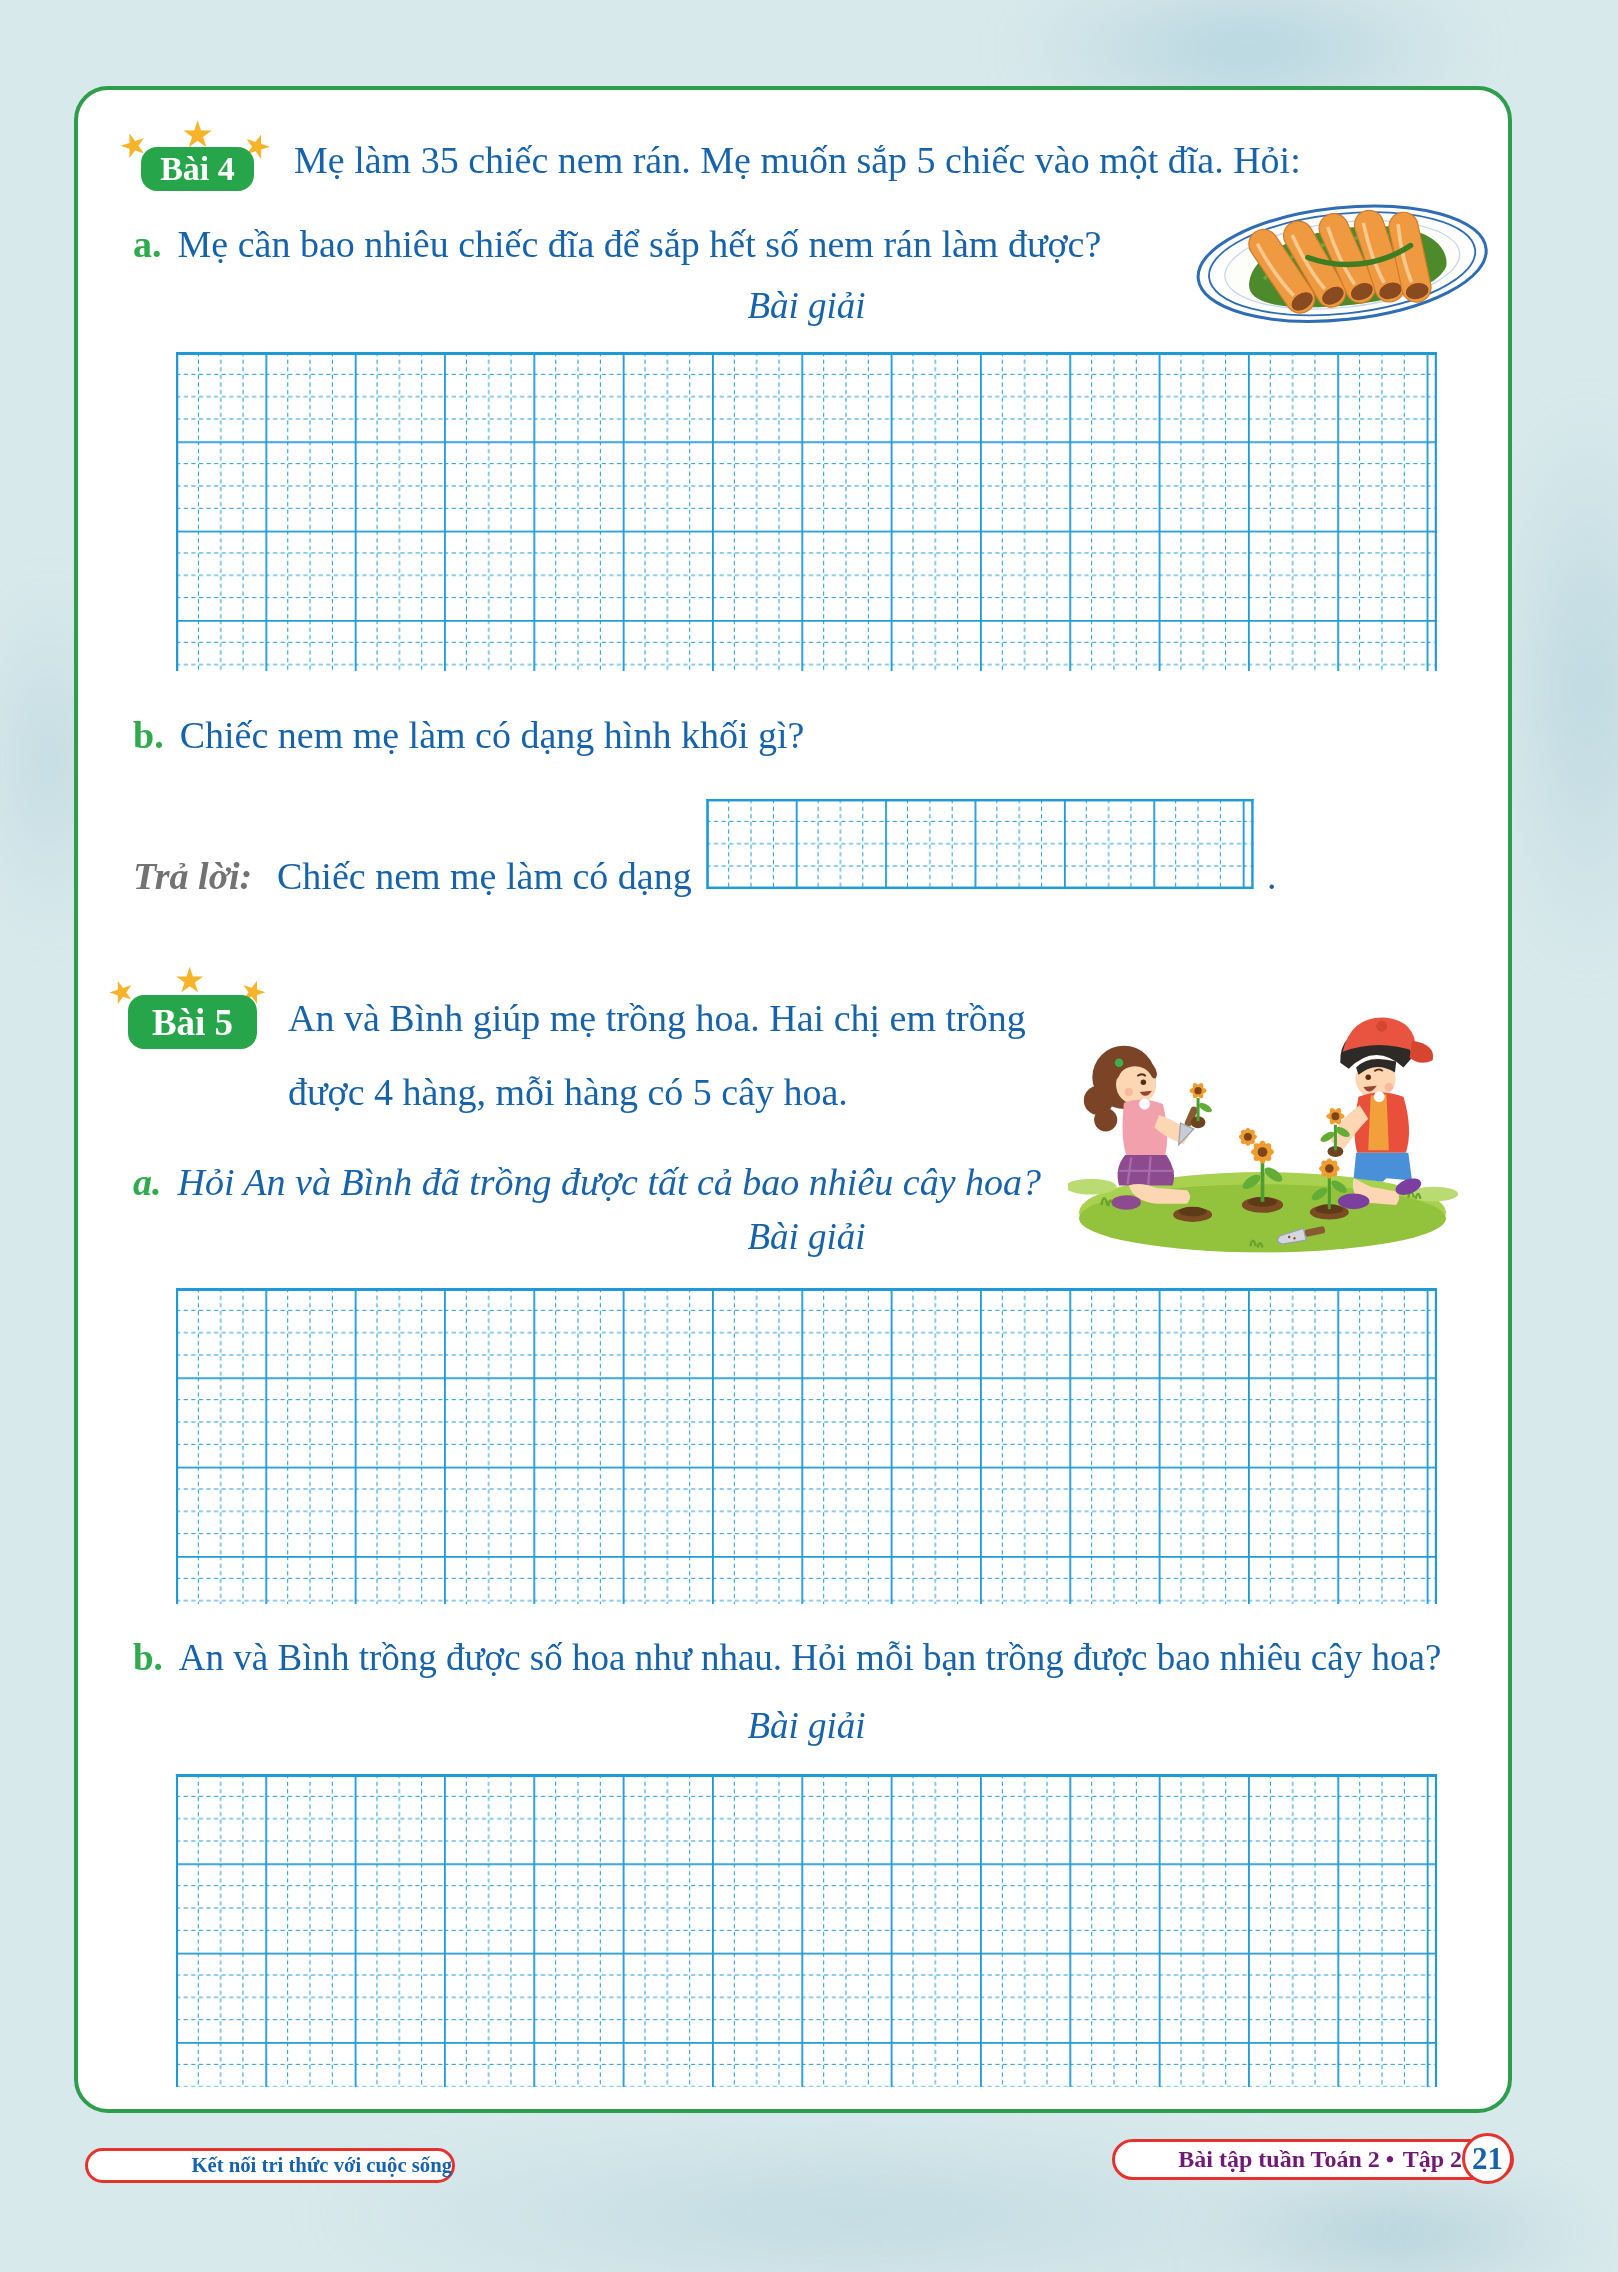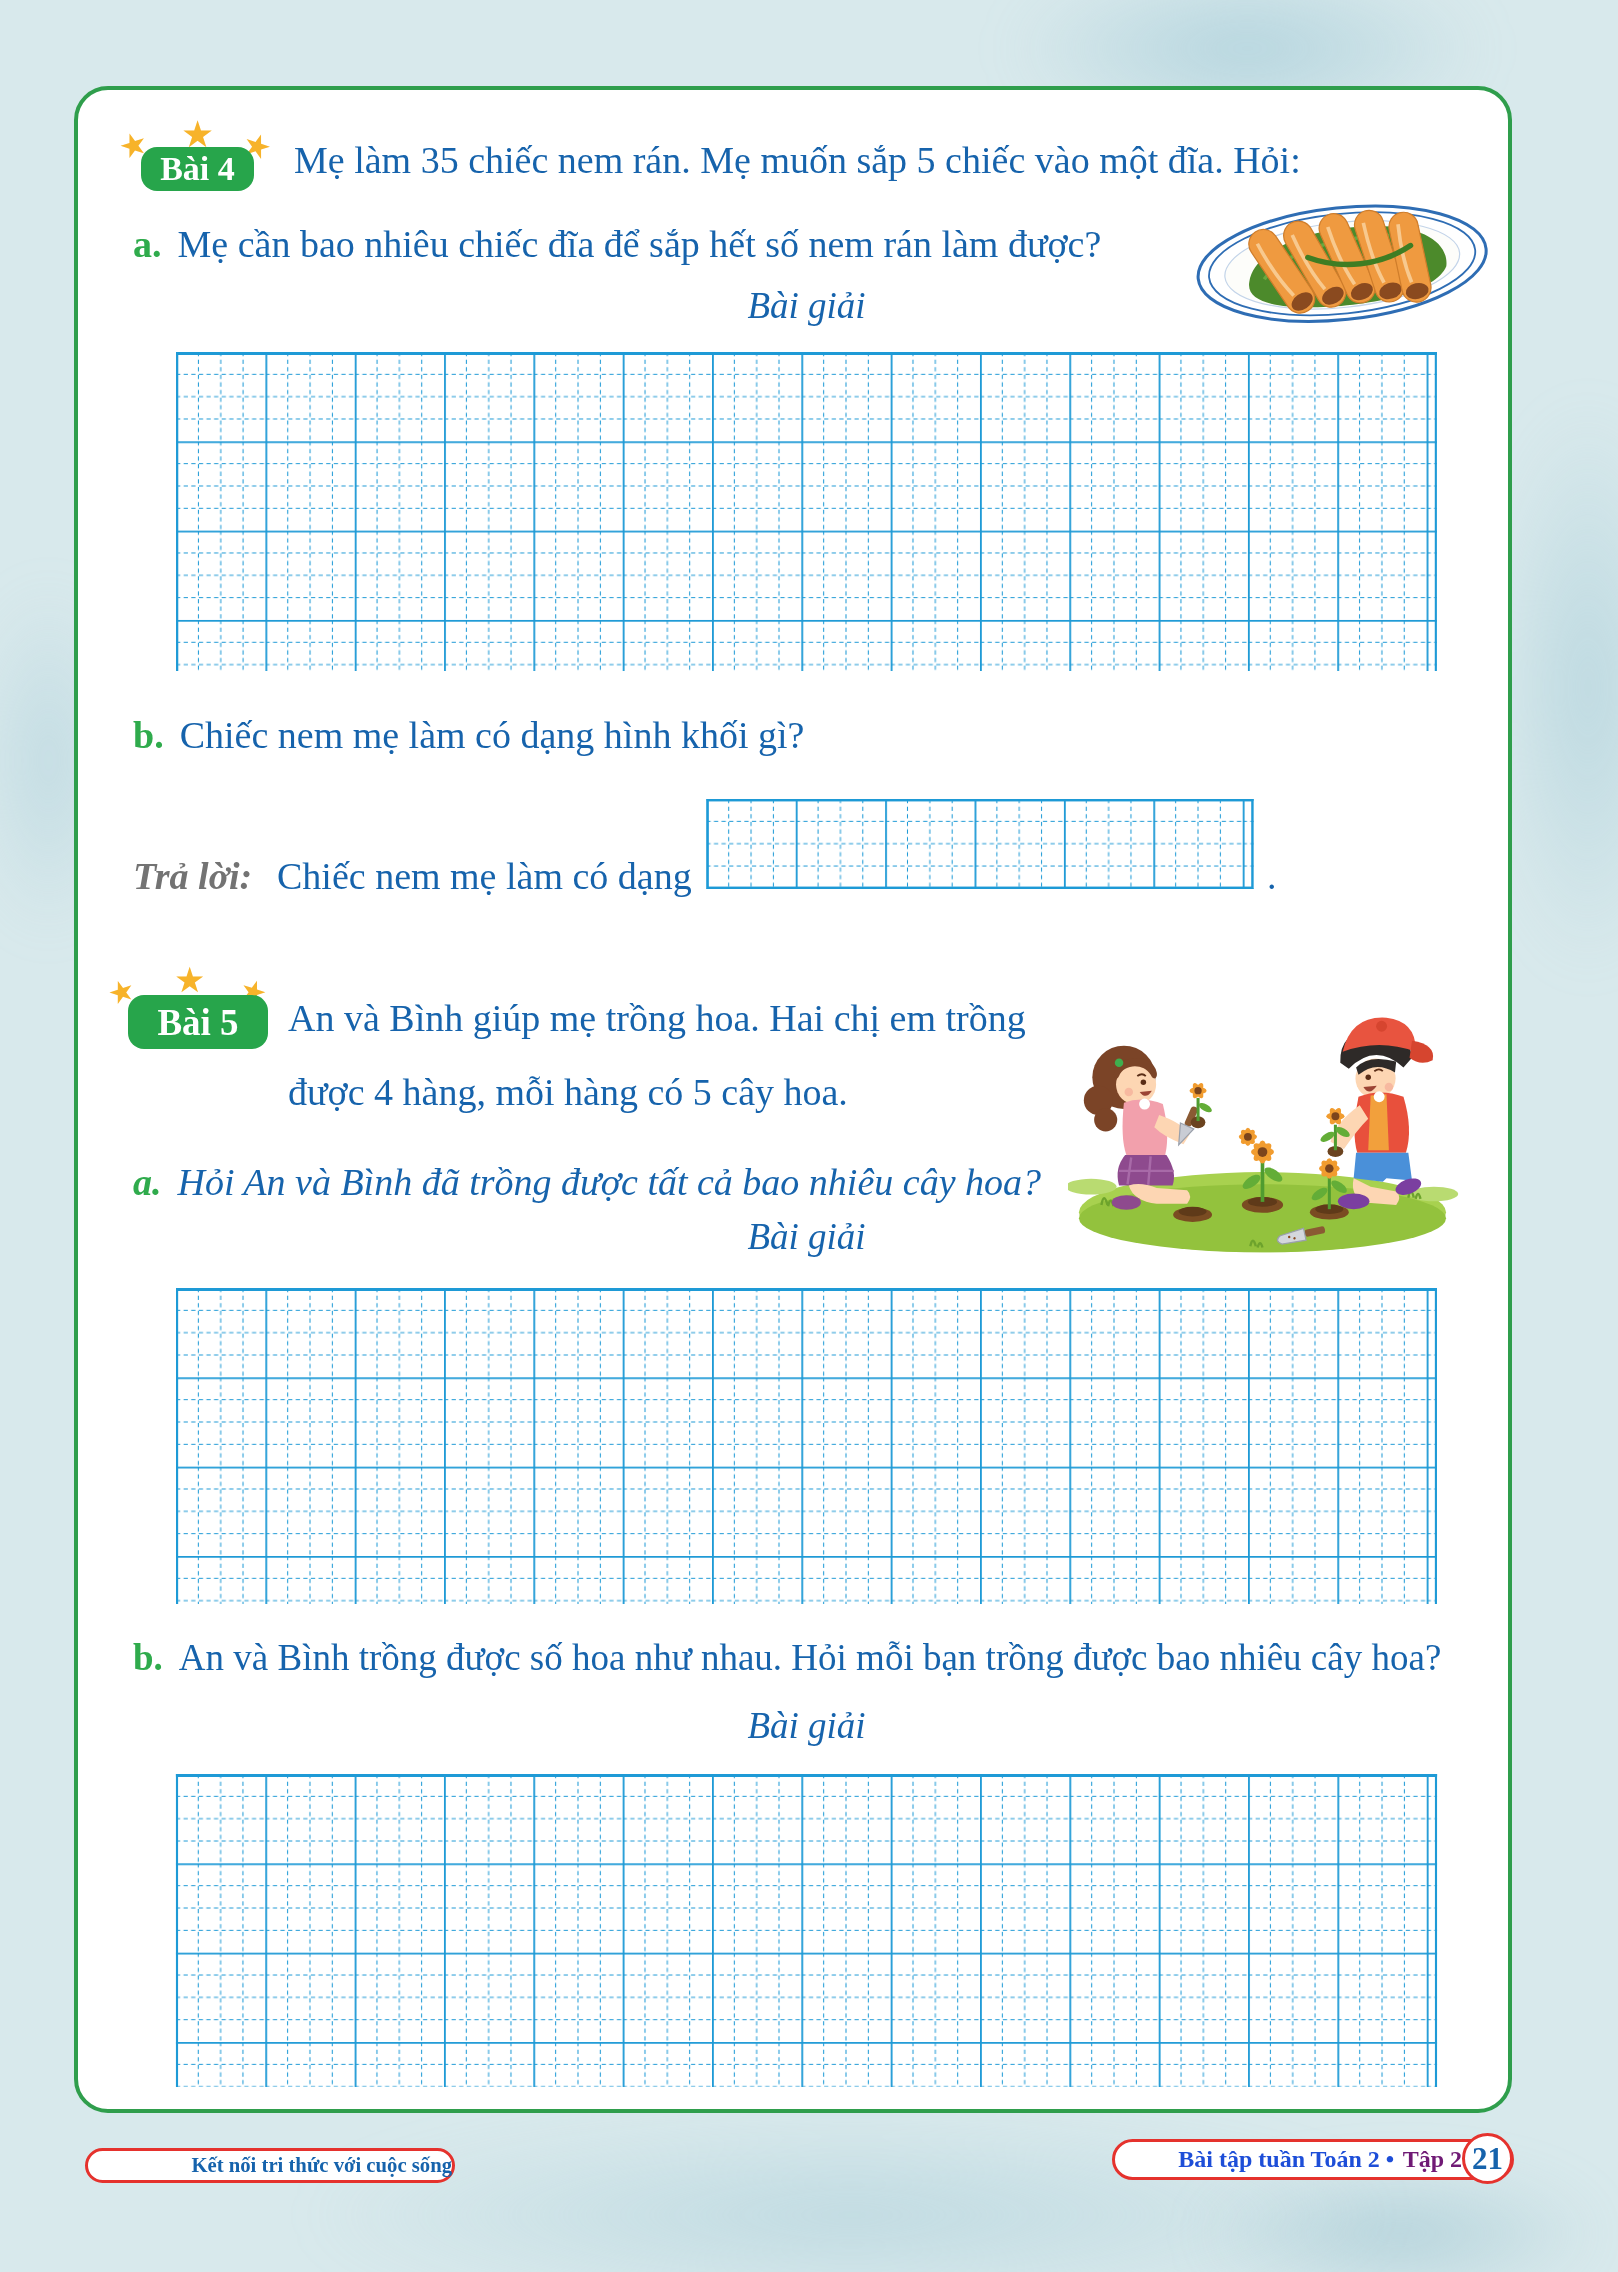--- a/index.html
+++ b/index.html
@@ -30,21 +30,21 @@
   .illu{position:absolute;z-index:2;}
   .pill{
     position:absolute;background:#ffffff;border:3px solid #e5322d;
     display:flex;align-items:center;justify-content:flex-end;
     box-sizing:border-box;z-index:4;white-space:nowrap;
   }
   .pill-left{left:85px;top:2148px;width:370px;height:35px;border-radius:18px;
     color:#1663ac;font-weight:bold;font-size:20.7px;}
   .pill-right{left:1112px;top:2139px;width:402px;height:41px;border-radius:22px;
     font-weight:bold;font-size:24px;gap:8.5px;padding-right:49px;}
-  .pill-right .blue{color:#1d4ed8;}
+  .pill-right .blue{color:#701a75;}
   .pill-right .red{color:#701a75;}
   .page-circle{
     position:absolute;left:1462px;top:2133px;width:51px;height:51px;border-radius:50%;
     background:#ffffff;border:3.7px solid #e5322d;box-sizing:border-box;
     display:flex;align-items:center;justify-content:center;
     color:#1663ac;font-weight:bold;font-size:31px;z-index:5;
   }
 </style>
 </head>
 <body>
@@ -151,21 +151,21 @@
   <rect x="2" y="2" width="896" height="144" fill="none" stroke="#1e9ad6" stroke-width="4"></rect>
 </svg>
 
 <div class="line" style="left:1267px;top:857px;">
   <span>.</span>
 </div>
 
 <span class="star" style="left:108px;top:977px;font-size:30px;transform:rotate(-18deg);">★</span>
 <span class="star" style="left:174px;top:963px;font-size:35px;">★</span>
 <span class="star" style="left:240px;top:977px;font-size:30px;transform:rotate(18deg);">★</span>
-<div class="badge" style="left:128px;top:995px;width:140px;height:54px;font-size:37px;">
+<div class="badge" style="left:128px;top:995px;width:129px;height:54px;font-size:37px;">
   <span>Bài 5</span>
 </div>
 
 <div class="line" style="left:288px;top:999px;">
   <span>An và Bình giúp mẹ trồng hoa. Hai chị em trồng</span>
 </div>
 <div class="line" style="left:288px;top:1073px;">
   <span>được 4 hàng, mỗi hàng có 5 cây hoa.</span>
 </div>
 

